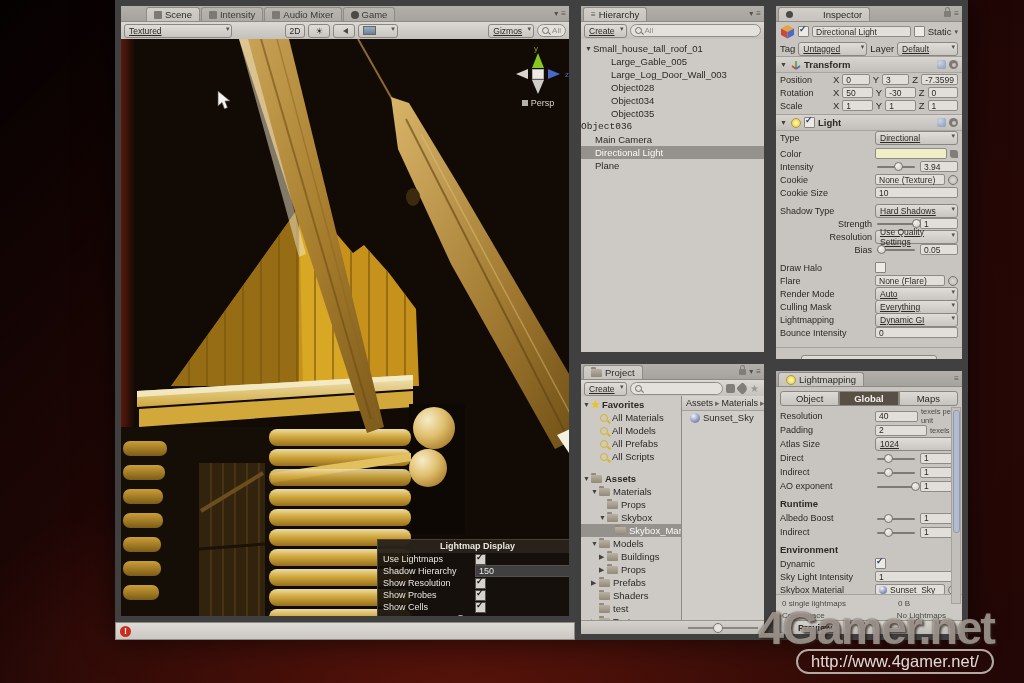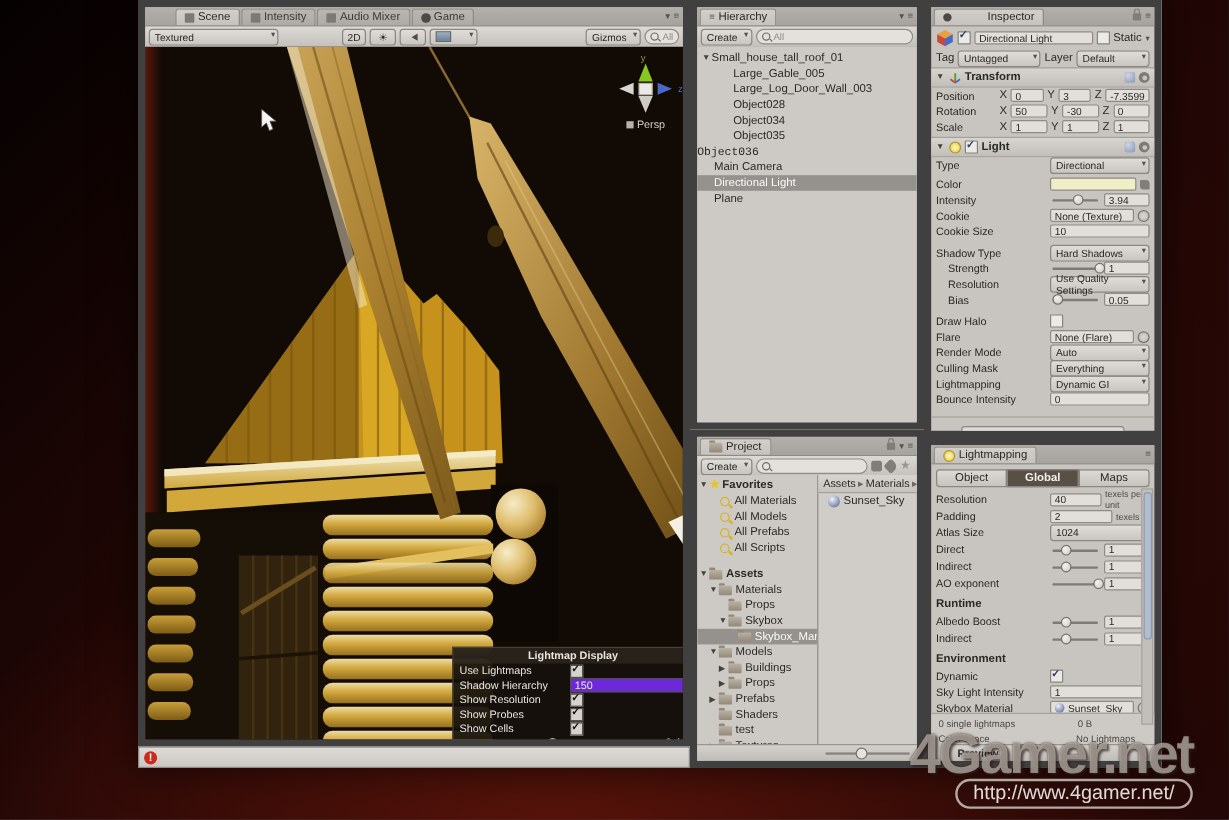--- a/index.html
+++ b/index.html
@@ -25,32 +25,32 @@
   .ticon.round{border-radius:50%;background:#4c4a46;}
   .corner{position:absolute;right:3px;top:3px;display:flex;gap:3px;align-items:center;color:#55524e;font-size:8px;}
   .icon-lock{width:7px;height:6px;background:#817e79;border-radius:1px;position:relative;}
   .icon-lock::before{content:"";position:absolute;top:-4px;left:1px;width:3px;height:3px;
     border:1px solid #817e79;border-bottom:none;border-radius:3px 3px 0 0;}
 
   .toolbar{height:17px;background:linear-gradient(#dcd9d4,#c4c1bc);border-bottom:1px solid #94918c;
     display:flex;align-items:center;padding:0 3px;gap:3px;}
   .btn,.dd{height:12px;display:flex;align-items:center;font-size:8.5px;
     background:linear-gradient(#e0ddd8,#c9c6c1);border:1px solid #8a8782;border-radius:3px;padding:0 4px;}
-  .dd{padding-right:11px;position:relative;}
+  .dd{padding-right:11px;position:relative;text-decoration:underline;}
   .dd::after{content:"▾";position:absolute;right:2px;top:0px;font-size:7px;color:#55524e;}
   .pill{height:11px;flex:1;background:#e4e1dc;border:1px solid #908d88;border-radius:7px;
     display:flex;align-items:center;padding:0 4px;gap:3px;color:#8e8b86;font-size:8px;}
   .icon-mag{width:5px;height:5px;border:1px solid #6f6c68;border-radius:50%;position:relative;flex-shrink:0;}
   .icon-mag::after{content:"";position:absolute;width:3px;height:1px;background:#6f6c68;
     transform:rotate(45deg);right:-3px;bottom:-1px;}
 
   
   .irow{display:flex;align-items:center;height:13px;padding:0 4px;gap:3px;}
   .lb{width:92px;flex-shrink:0;font-size:9px;white-space:nowrap;}
-  .lb.ind{padding-left:10px;width:82px;}
+  .lb.ind{padding-left:10px;width:82px;text-align:right;}
   .field{background:#e2dfda;border:1px solid #8e8b86;border-radius:2px;height:11px;
     display:flex;align-items:center;padding:0 3px;font-size:8.5px;box-sizing:border-box;}
   .grow{flex:1;}
   .slider{flex:1;height:11px;position:relative;}
   .slider .track{position:absolute;left:2px;right:2px;top:5px;height:2px;background:#7e7b76;border-radius:1px;}
   .slider .knob{position:absolute;top:1px;width:9px;height:9px;border-radius:50%;
     background:radial-gradient(circle at 35% 30%,#f4f1ec,#cfccc7);border:1px solid #76736e;box-sizing:border-box;}
   .sval{width:38px;flex-shrink:0;}
   .cb{width:9px;height:9px;background:#ecw;background:#eceae5;border:1px solid #87847f;
     border-radius:1px;position:relative;flex-shrink:0;}
@@ -105,21 +105,21 @@
   .cursor{position:absolute;left:96px;top:52px;}
 
   
   .lmd{position:absolute;left:256px;top:500px;width:199px;height:87px;
     background:rgba(22,17,12,0.93);border:1px solid #454038;color:#e8e5e0;font-size:9px;}
   .lmd-title{text-align:center;font-weight:bold;height:13px;line-height:13px;background:rgba(60,52,42,0.5);}
   .lmd-row{display:flex;align-items:center;height:12px;padding:0 5px;gap:4px;}
   .lmd-row .l{width:88px;flex-shrink:0;}
   .cbd{width:9px;height:9px;background:#d6d3ce;border:1px solid #55524e;position:relative;}
   .cbd::after{content:"✓";position:absolute;top:-3px;left:0;font-size:9px;color:#17130e;font-weight:bold;}
-  .lmd-field{background:#6d28d9;border:1px solid #55504a;height:10px;flex:1;display:flex;
+  .lmd-field{background:#404040;border:1px solid #55504a;height:10px;flex:1;display:flex;
     align-items:center;padding:0 3px;}
   .lmd-slider{position:relative;height:12px;margin:1px 8px 0 8px;}
   .lmd-slider .track{position:absolute;left:0;right:28px;top:5px;height:2px;background:#6e6860;}
   .lmd-slider .knob{position:absolute;left:38%;top:1px;width:9px;height:9px;border-radius:50%;background:#b9b6b1;}
   .lmd-slider .v{position:absolute;right:2px;top:0;}
 
   
   .statusbar{position:absolute;left:0;top:622px;width:460px;height:18px;background:linear-gradient(#dedbd6,#ccc9c4);
     border:1px solid #8e8b86;box-sizing:border-box;display:flex;align-items:center;padding:0 4px;gap:5px;}
   .err-icon{width:11px;height:11px;border-radius:50%;background:#ce2a1c;color:#fff;font-size:9px;

